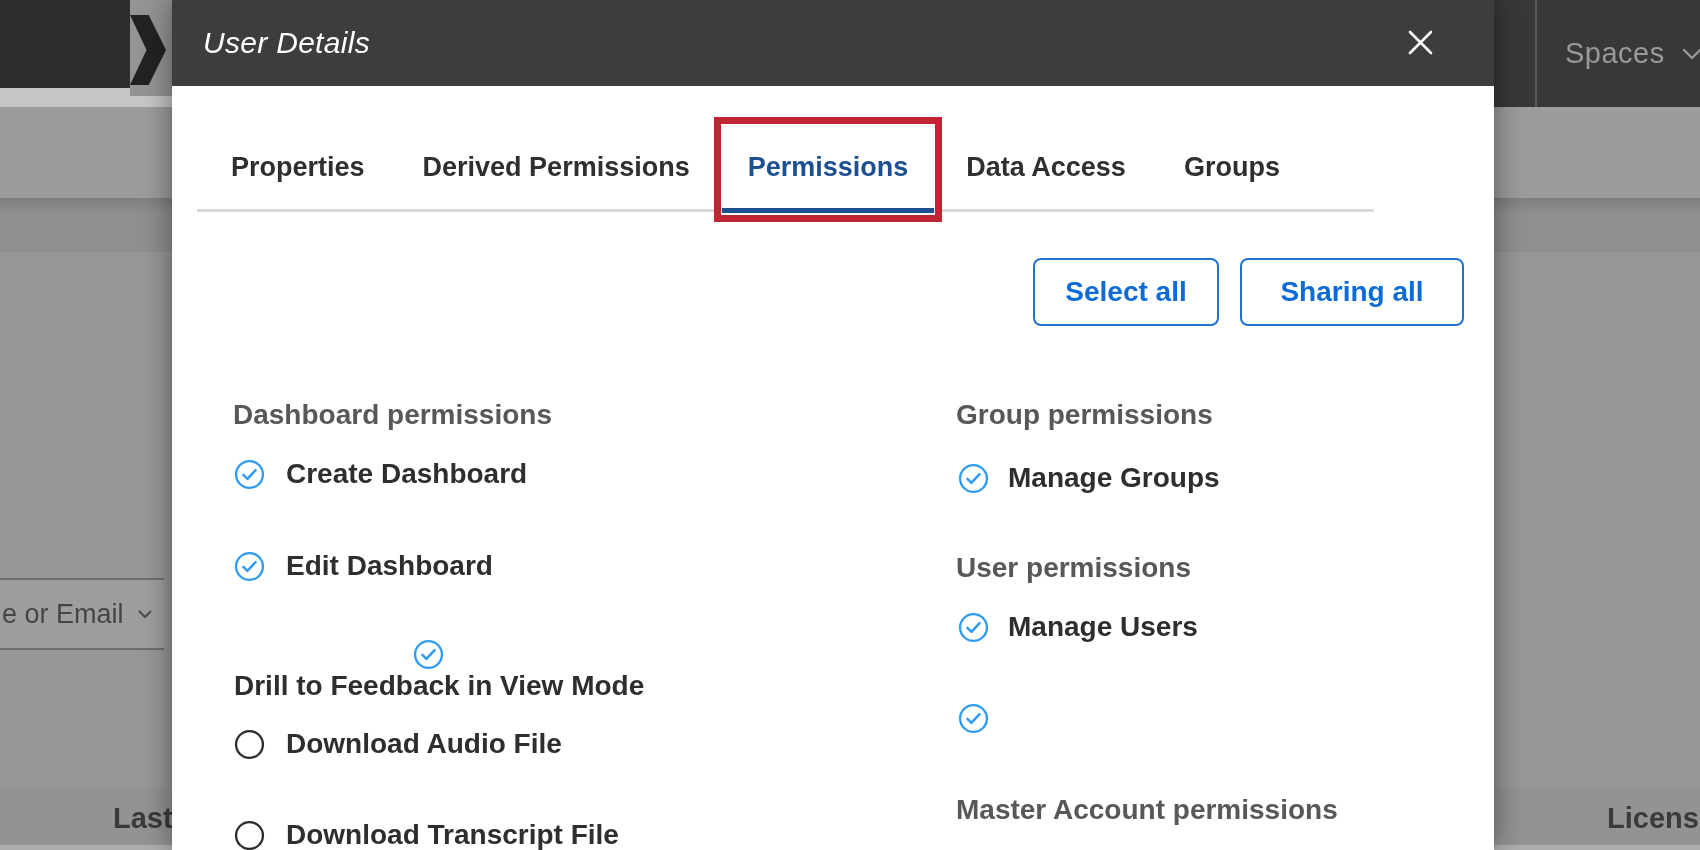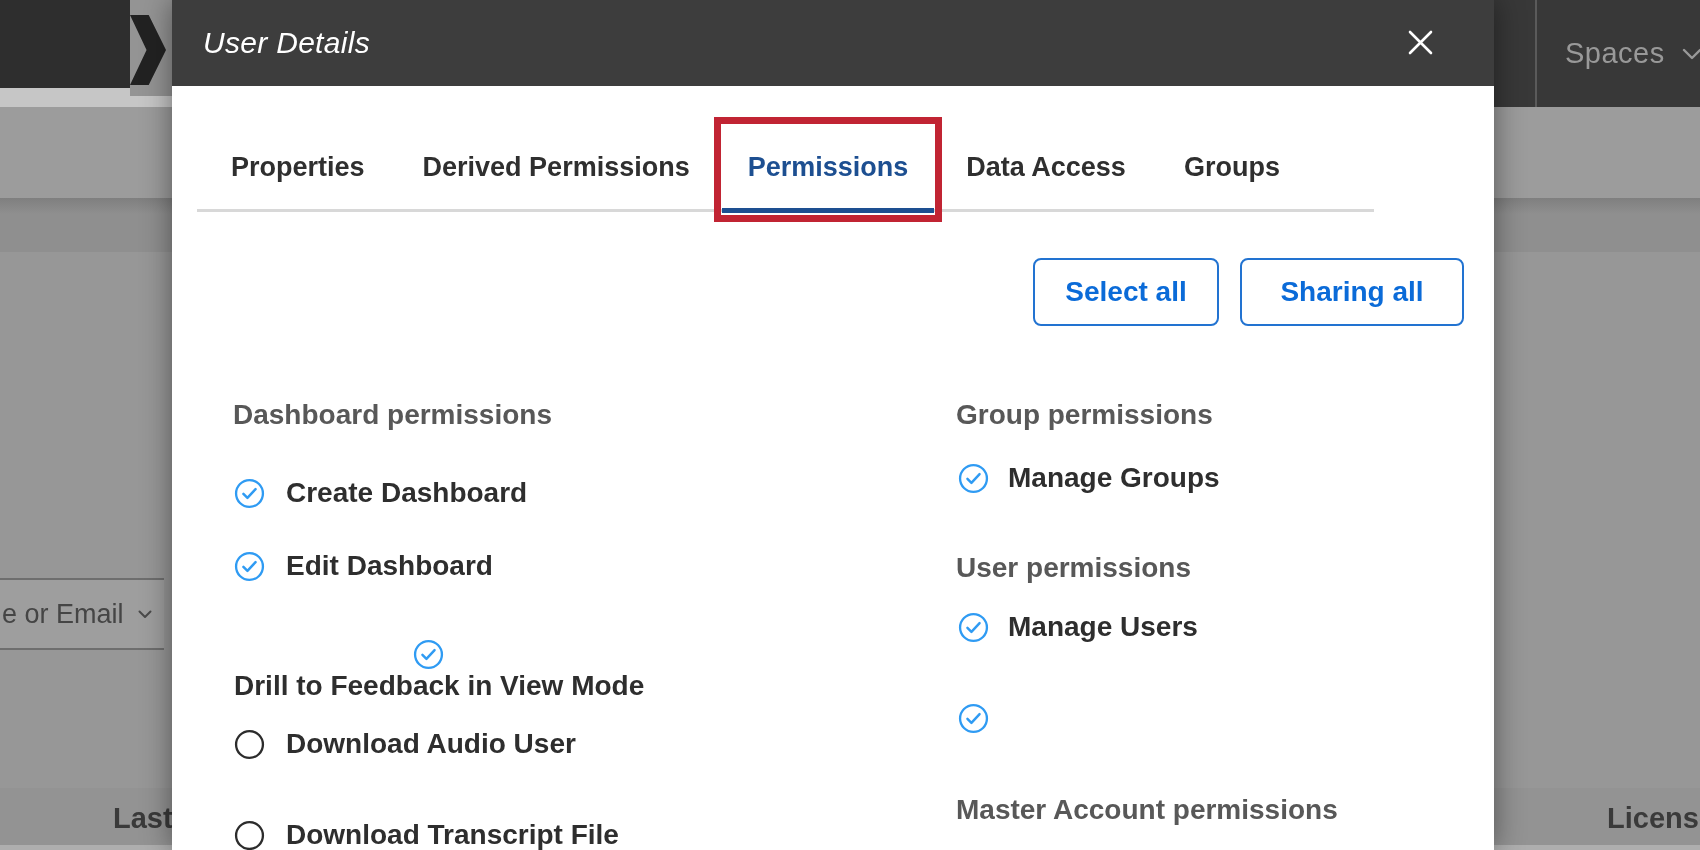--- a/index.html
+++ b/index.html
@@ -72,21 +72,21 @@
   .col-left  .perm-row { left:62px; }
   .col-left  .perm-row .cb { margin-right:21px; }
   .col-right .perm-row { left:786px; }
   .col-right .perm-row .cb { margin-right:19px; }
 
   .h-dash   { left:61px;  top:399px; }
   .h-group  { left:784px; top:399px; }
   .h-user   { left:784px; top:552px; }
   .h-master { left:784px; top:794px; }
 
-  .r-l0 { top:476px; } .r-l1 { top:549px; } .r-l2 { top:639px;flex-direction:column; } .r-l3 { top:727px; } .r-l4 { top:818px; }
+  .r-l0 { top:457px; } .r-l1 { top:549px; } .r-l2 { top:639px;flex-direction:column; } .r-l3 { top:727px; } .r-l4 { top:818px; }
   .r-r0 { top:461px; } .r-r1 { top:610px; } .r-r2 { top:701px; }
 
   svg { display:block; }
 </style>
 </head>
 <body>
 <div id="screen">
 
   <div class="bg-band band-topbar"></div>
   <div class="band-topbar-left"></div>
@@ -183,21 +183,21 @@
         </span>
         <span class="perm-label">Drill to Feedback in View Mode</span>
       </div>
 
       <div class="perm-row r-l3">
         <span class="cb">
           <svg width="31" height="31" viewBox="0 0 24 24">
               <circle cx="12" cy="12" r="10.4" fill="none" stroke="#2c2c2c" stroke-width="1.8"></circle>
             </svg>
         </span>
-        <span class="perm-label">Download Audio User</span>
+        <span class="perm-label">Download Audio File</span>
       </div>
 
       <div class="perm-row r-l4">
         <span class="cb">
           <svg width="31" height="31" viewBox="0 0 24 24">
               <circle cx="12" cy="12" r="10.4" fill="none" stroke="#2c2c2c" stroke-width="1.8"></circle>
             </svg>
         </span>
         <span class="perm-label">Download Transcript File</span>
       </div>

